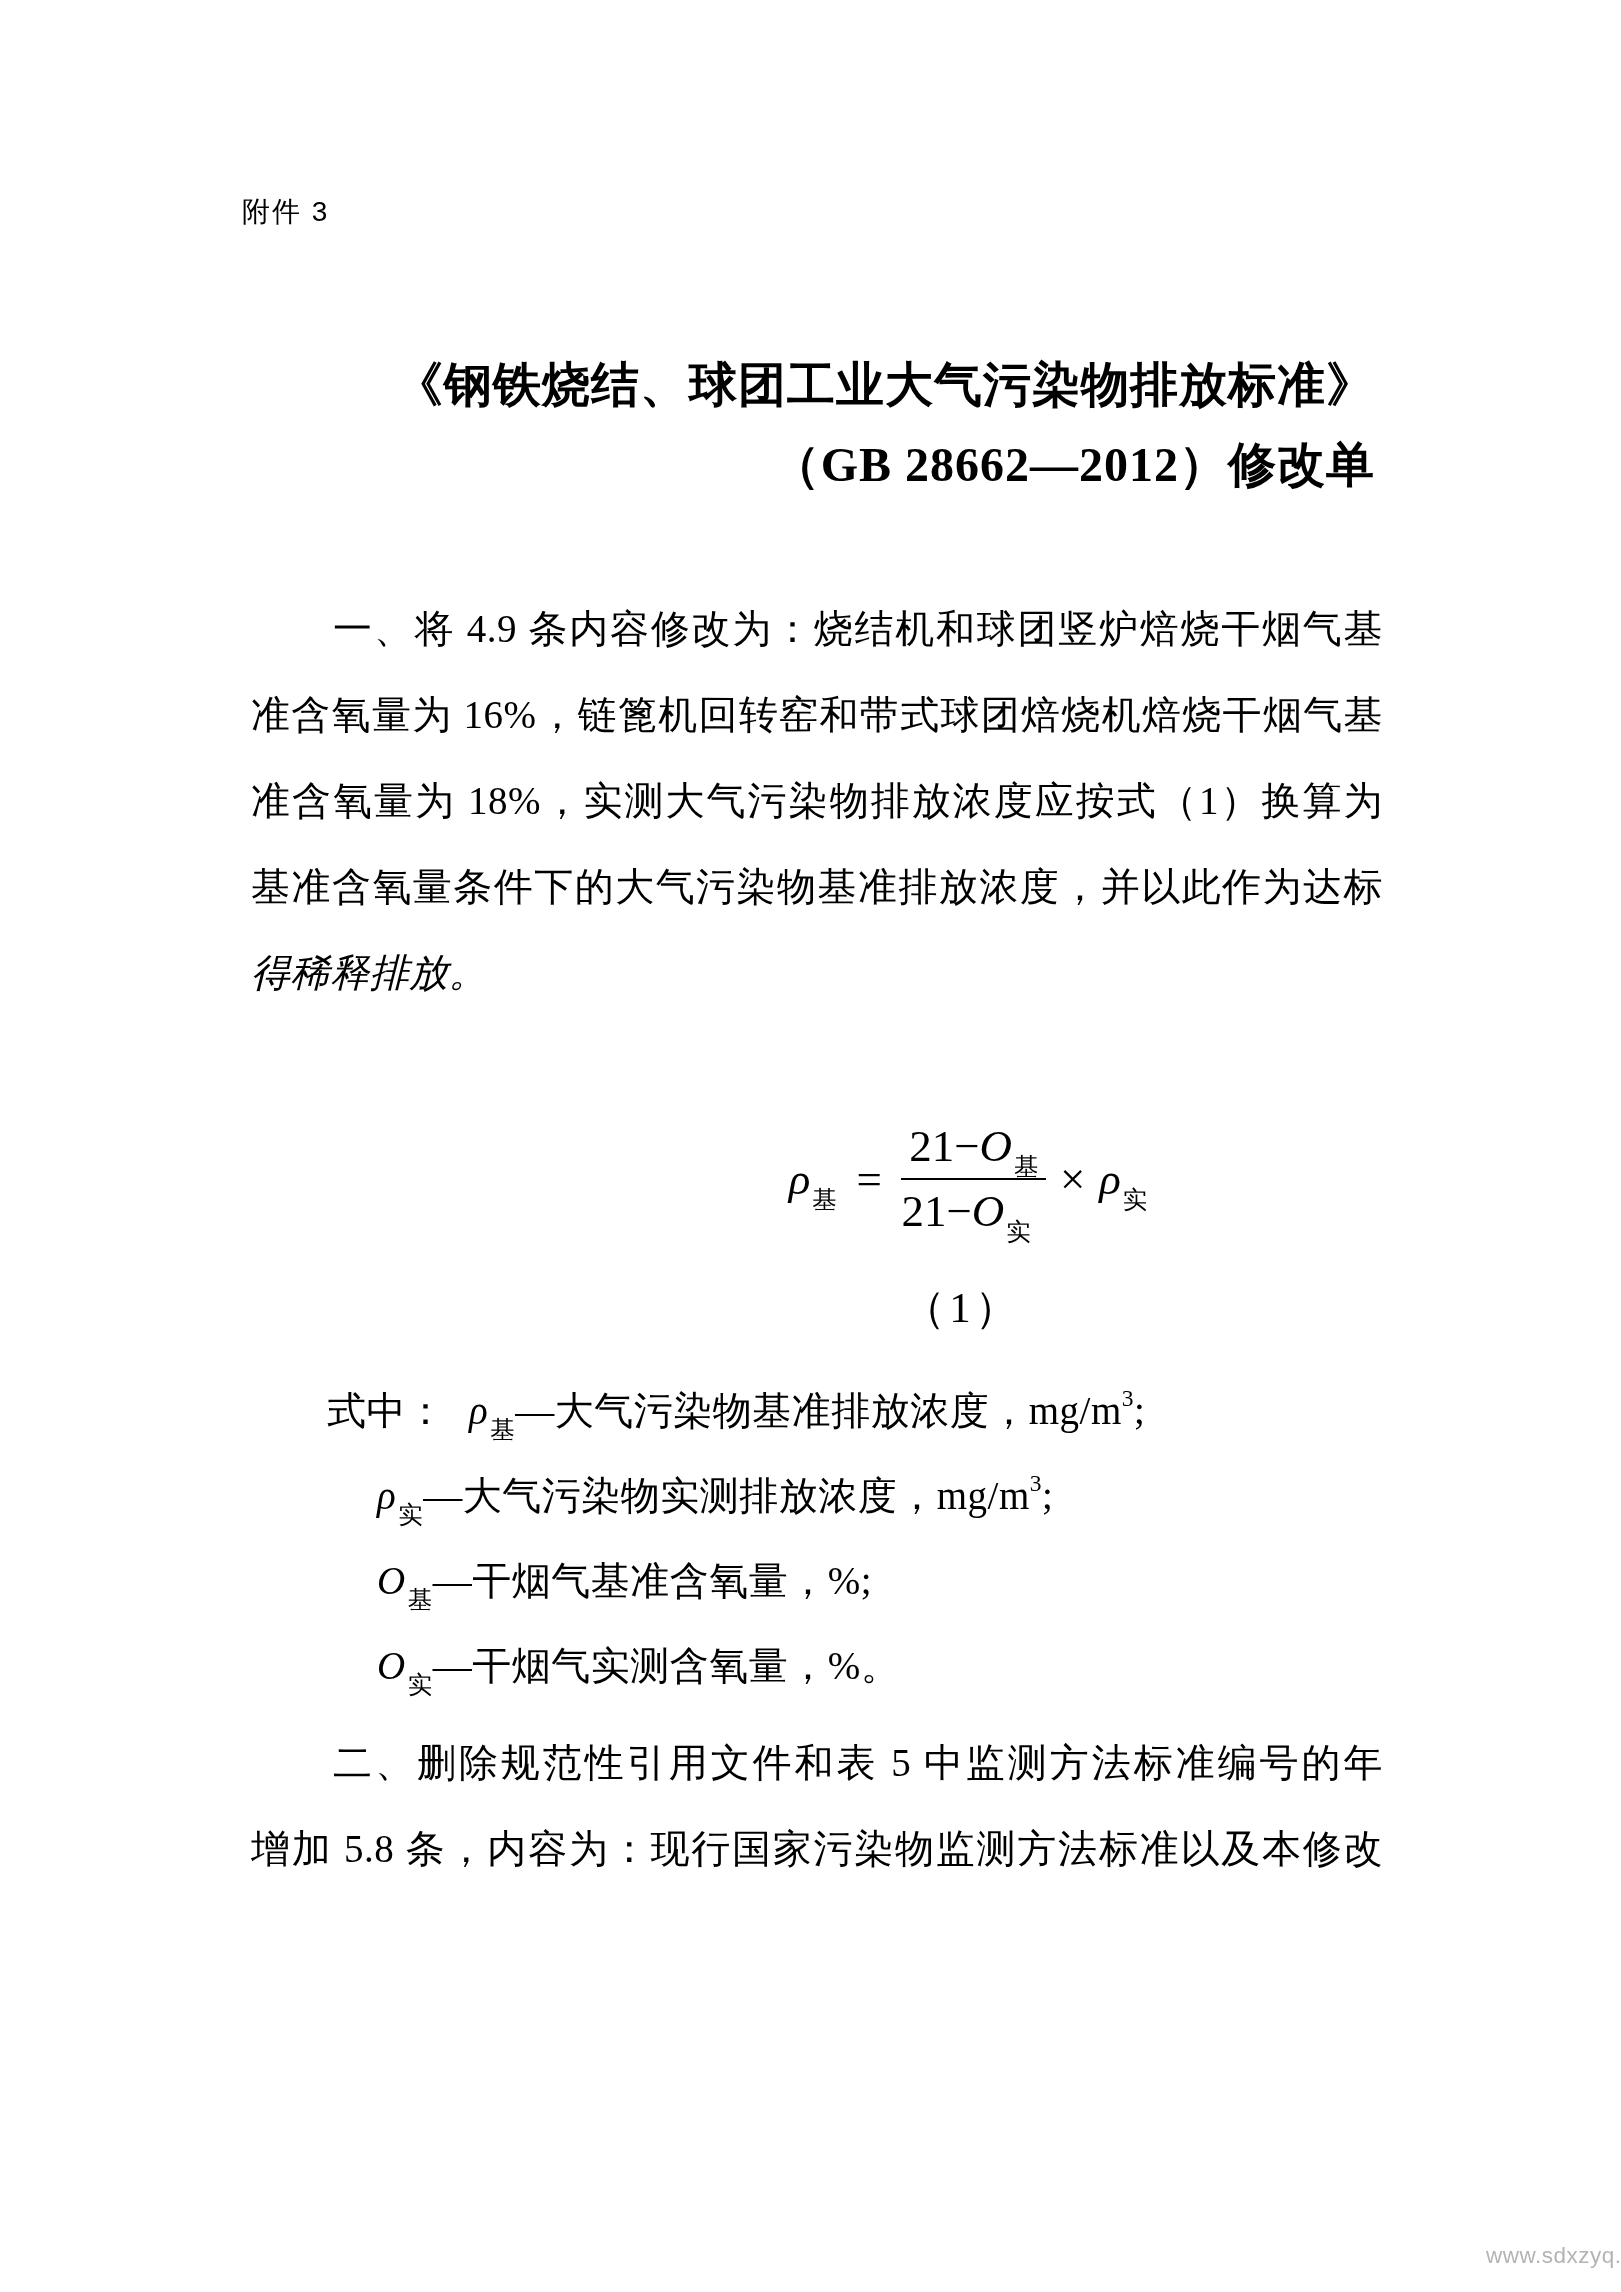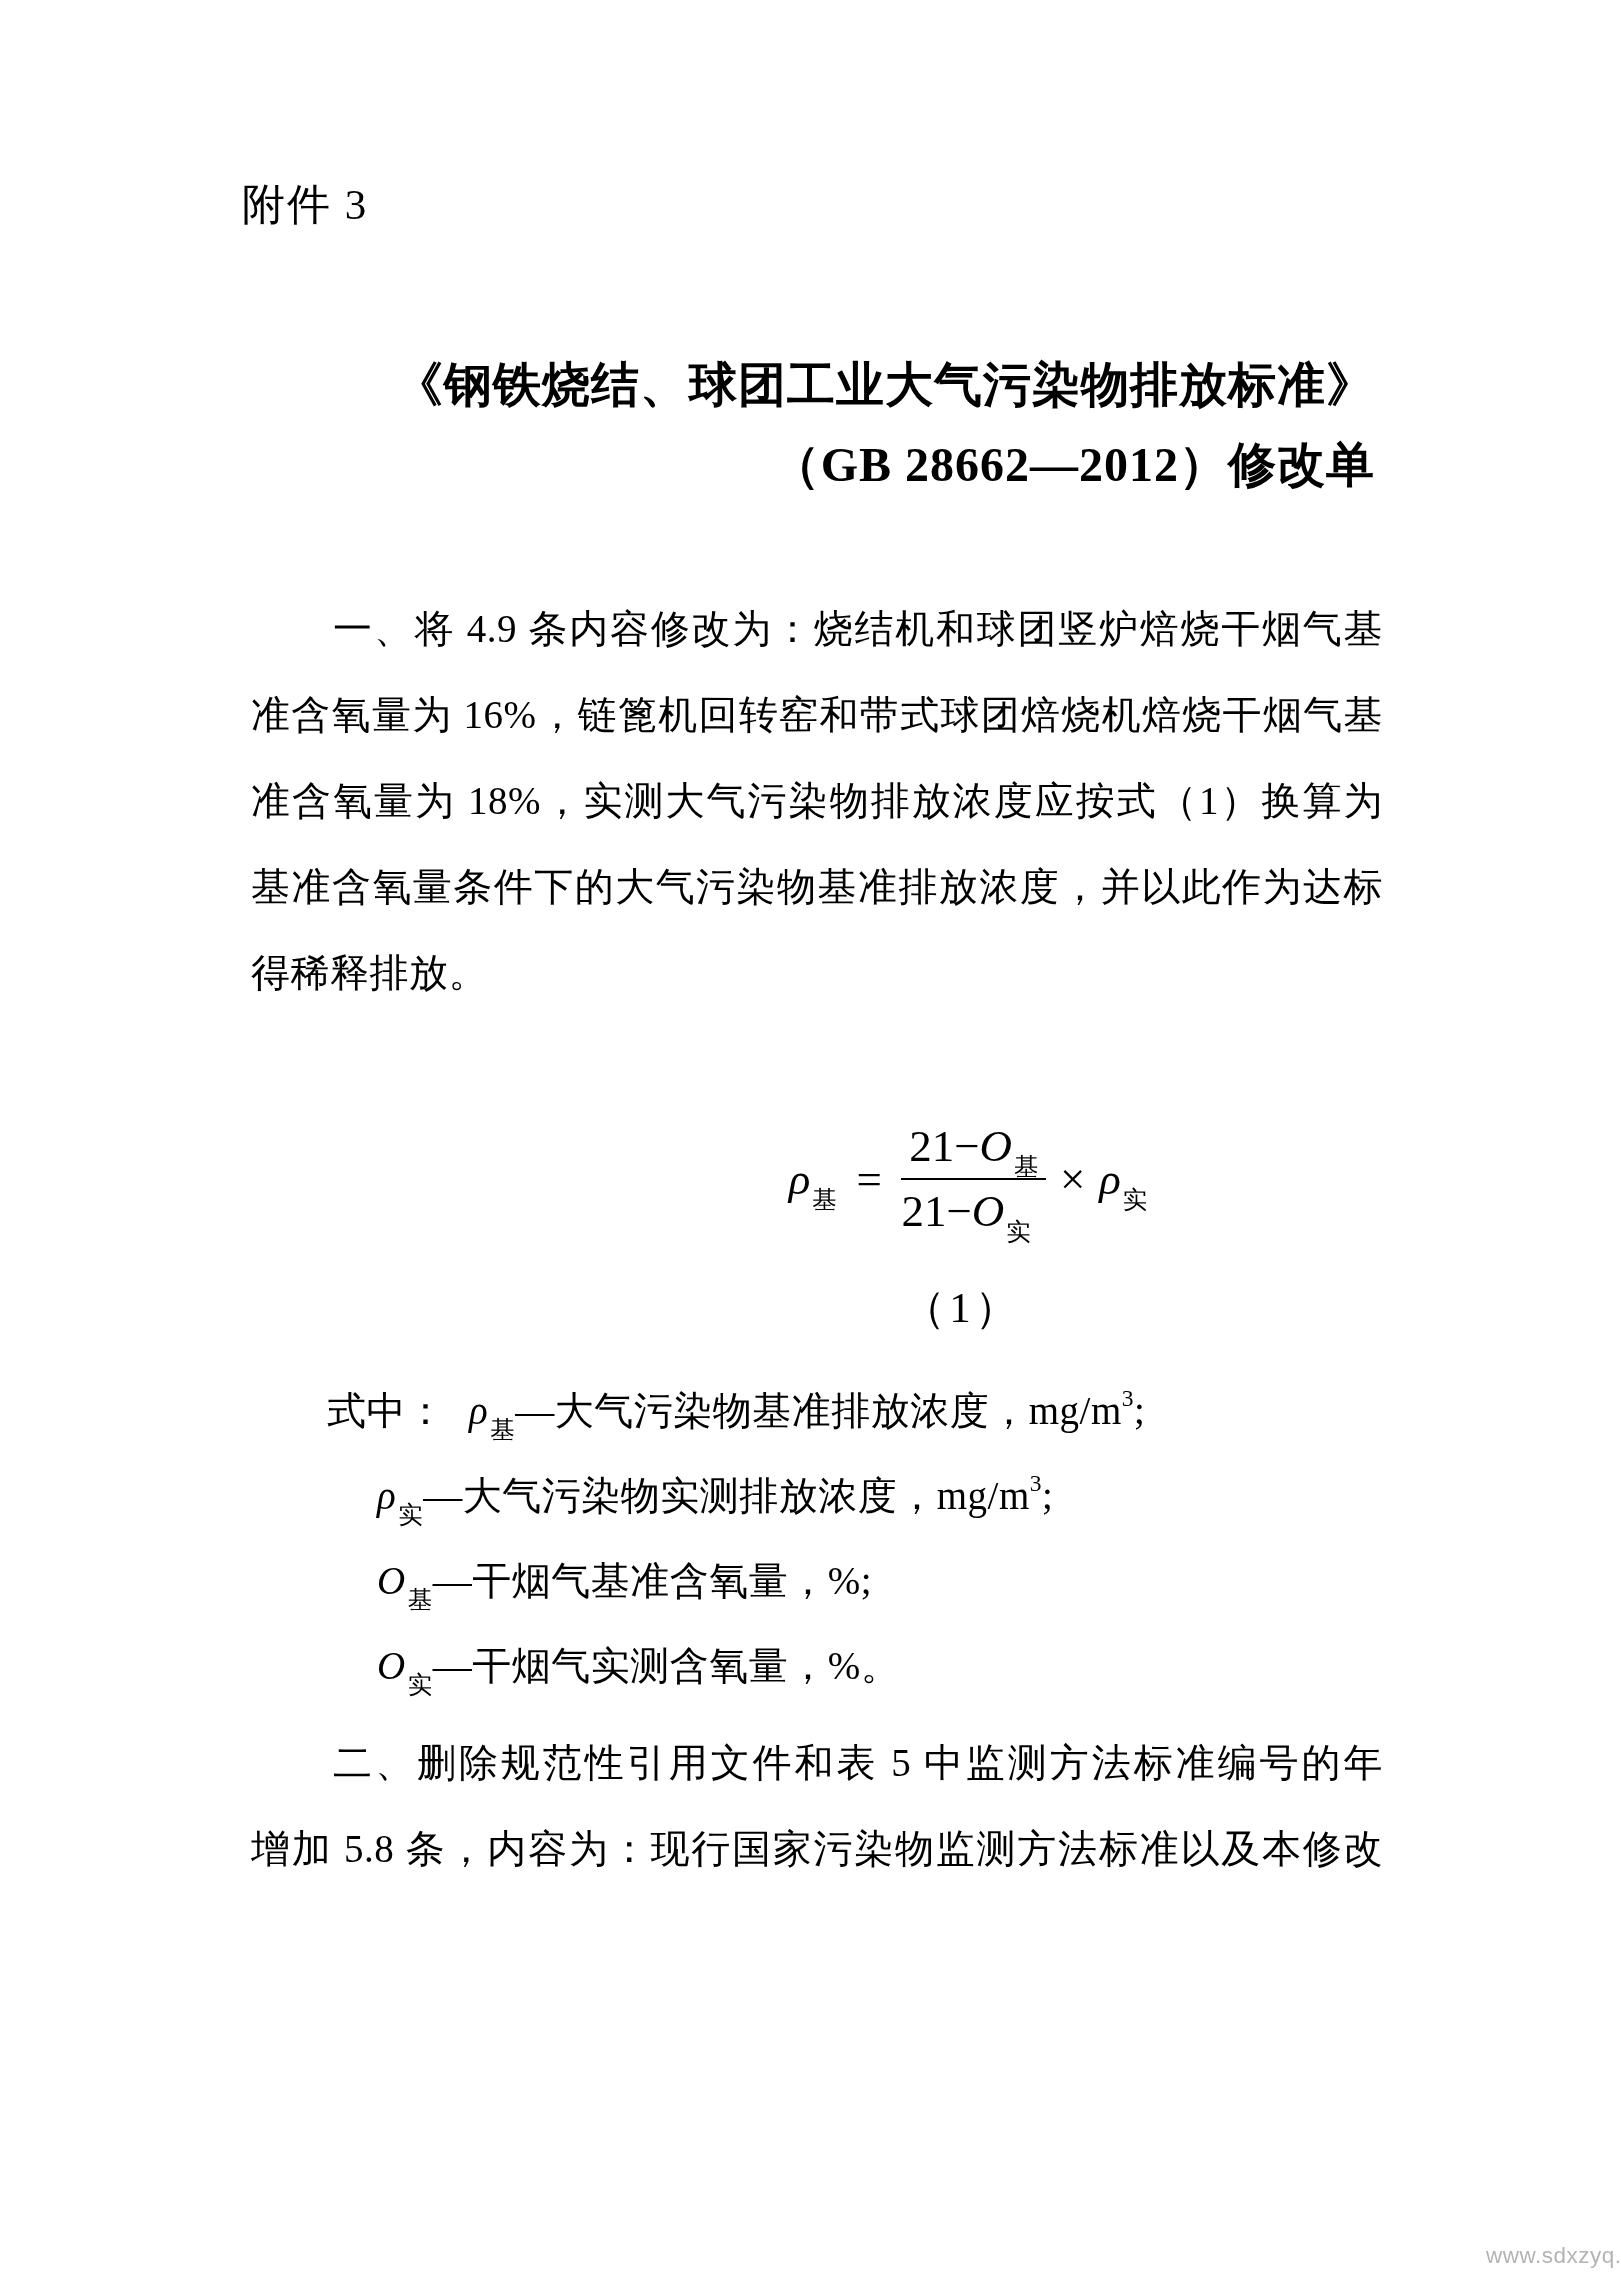--- a/index.html
+++ b/index.html
@@ -10,25 +10,25 @@
     background: #ffffff;
     color: #000000;
     font-family: "Liberation Serif", "DejaVu Serif", serif;
     overflow: hidden;
   }
 
   
   .attachment {
     position: absolute;
     left: 242px;
-    top: 180px;
-    font-size: 43px;
+    top: 196px;
+    font-size: 28px;
     line-height: 1.15;
     letter-spacing: 2px;
-    font-family: Liberation Serif, serif;
+    font-family: Liberation Sans, sans-serif;
   }
 
   
   .title-block {
     position: absolute;
     left: 245px;
     top: 345px;
     width: 1130px;
     box-sizing: border-box;
     padding-left: 110px;
@@ -51,21 +51,21 @@
   .para1 { top: 586px; }
   .para2 { top: 1720px; }
   .para .line {
     height: 86px;
     line-height: 86px;
     text-align: justify;
     text-align-last: justify;
     overflow: hidden;
   }
   .para .line.indent { padding-left: 82px; }
-  .para .line.last { text-align-last: left; }
+  .para .line.last { text-align-last: left; font-style: italic; }
 
   
   .formula-row {
     position: absolute;
     left: 251px;
     top: 1123px;
     width: 1130px;
     box-sizing: border-box;
     padding-left: 304px;
     display: flex;

